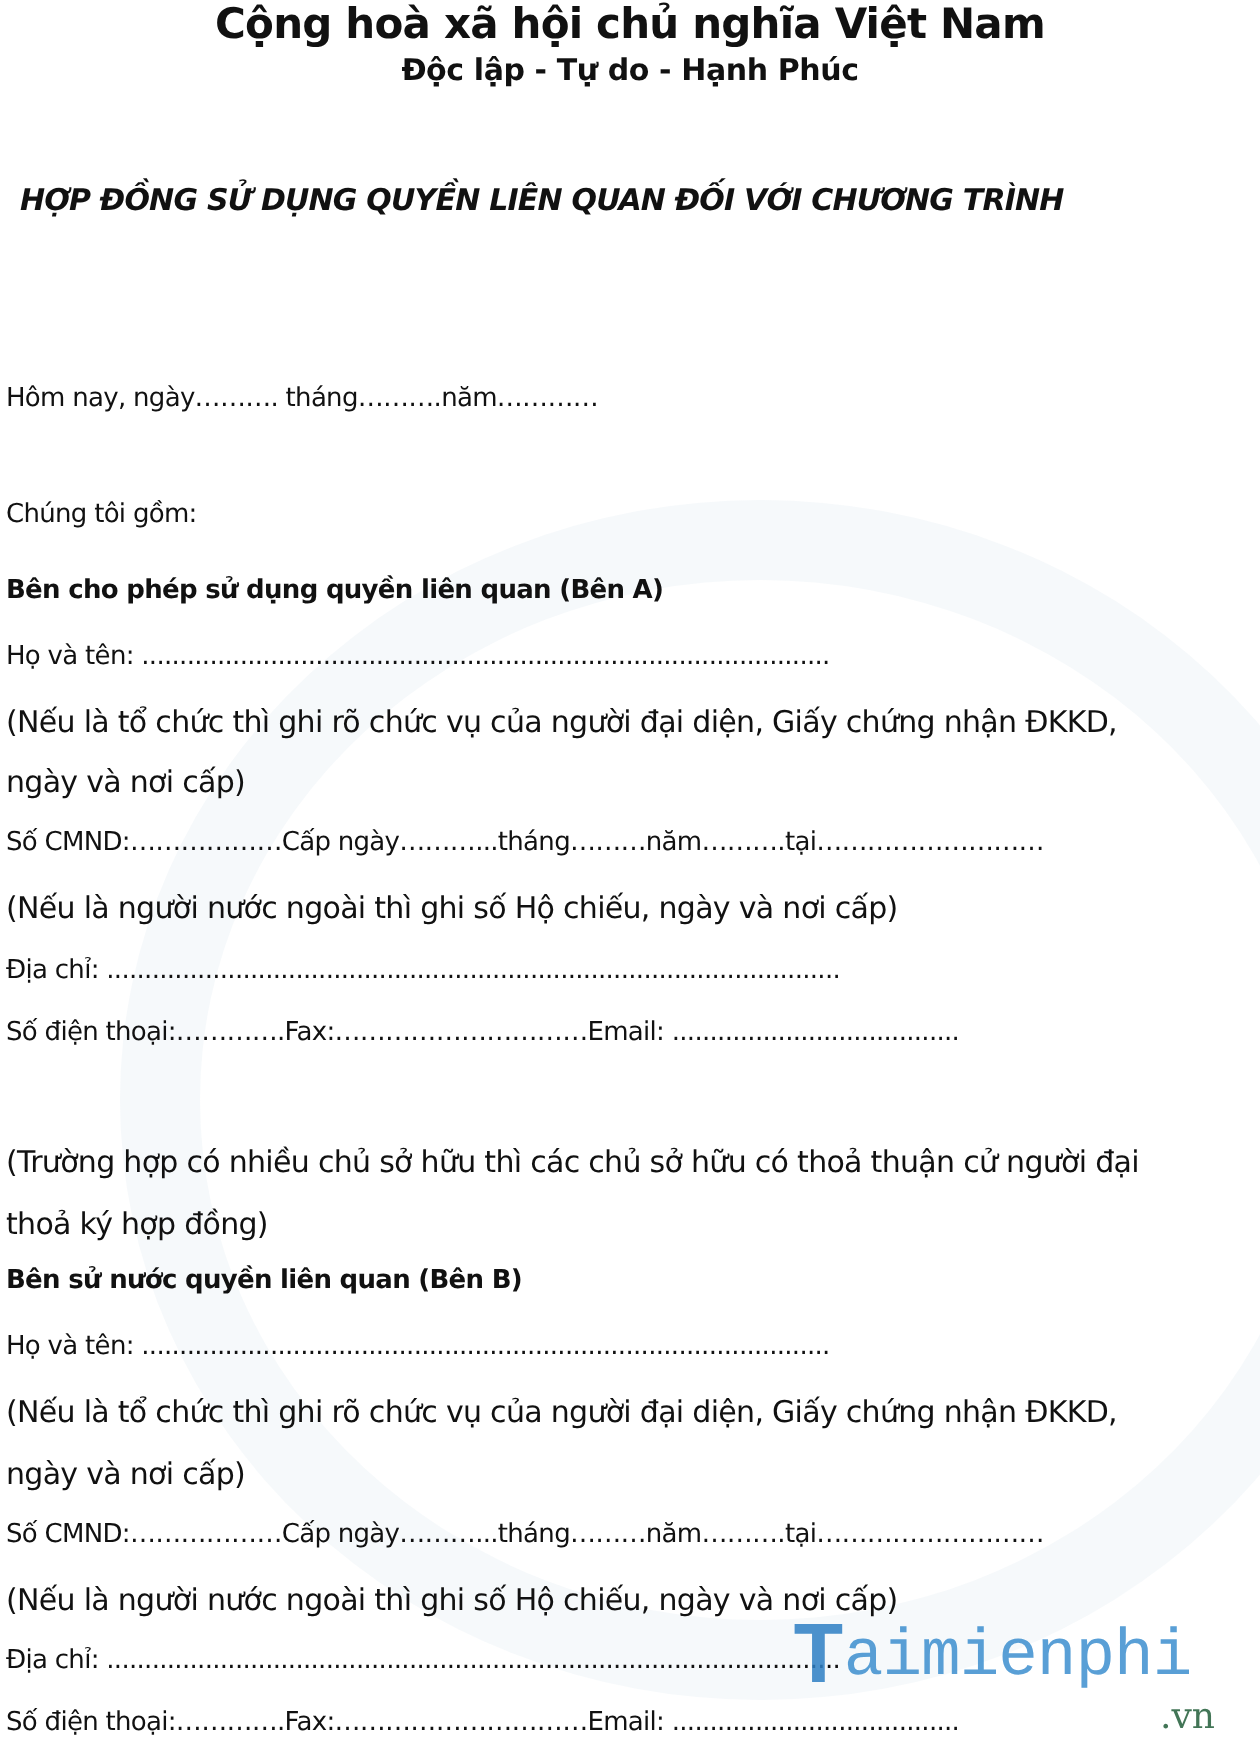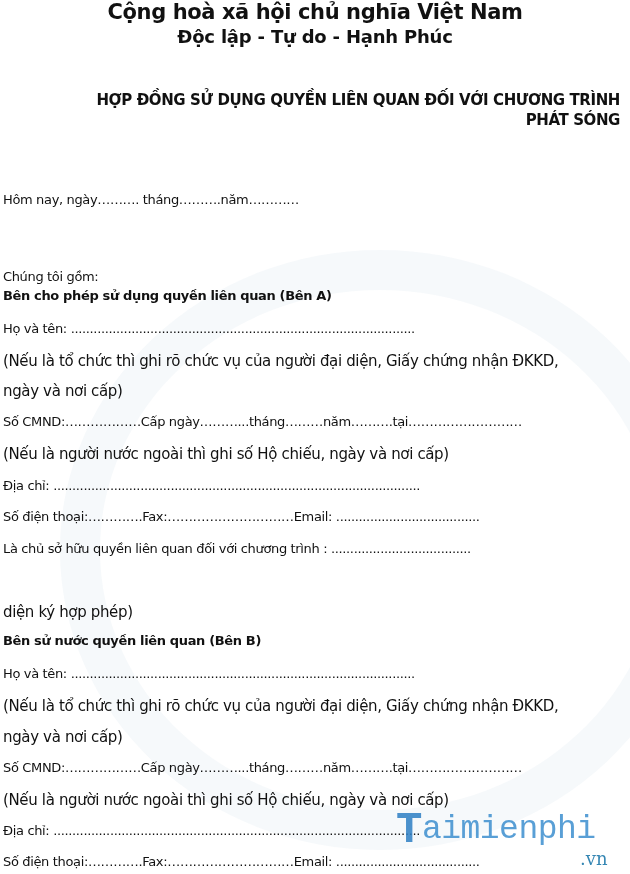--- a/index.html
+++ b/index.html
@@ -8,73 +8,72 @@
     font-family: "DejaVu Sans", "Liberation Sans", sans-serif; color: #111;
     position: relative;
   }
   .page { position: absolute; left: 0; top: 0; width: 630px; height: 874px; }
   .nation {
     position: absolute; top: 0; left: 0; width: 630px; text-align: center;
     font-weight: bold; font-size: 21px; letter-spacing: -0.4px;
   }
   .motto {
     position: absolute; top: 26px; left: 0; width: 630px; text-align: center;
-    font-weight: bold; font-size: 18px; letter-spacing: -0.2px;
+    font-weight: bold; font-size: 15px; letter-spacing: -0.2px;
   }
   .title {
-    position: absolute; top: 90px; left: 10px; width: 610px; text-align: right;
-    font-weight: bold; font-size: 15px; line-height: 20px; letter-spacing: -0.4px;
+    position: absolute; top: 90px; left: 10px; width: 610px; text-align: left;
+    font-weight: bold; font-size: 15px; line-height: 20px; letter-spacing: -0.4px; font-style: italic;
   }
   .line {
     position: absolute; left: 3px; width: 620px; font-size: 13px; white-space: nowrap;
     letter-spacing: -0.35px;
   }
   .line.bold { font-weight: bold; }
   .line.ital { font-size: 15px; }
   .wm-bg {
     position: absolute; left: 60px; top: 250px; width: 560px; height: 520px;
     border-radius: 50%; border: 40px solid rgba(220,232,240,0.25);
   }
   .logo {
     position: absolute; left: 396px; top: 805px; font-family: Liberation Mono, monospace;
     font-size: 33px; color: #3d8fcf; opacity: 0.85; letter-spacing: -0.5px; white-space: nowrap;
   }
   .logo .t { font-size: 44px; font-weight: bold; color: #2e7fc4; vertical-align: -4px; }
   .logo-vn {
     position: absolute; left: 580px; top: 848px; font-family: "DejaVu Serif", serif;
-    font-size: 18px; color: #0369a1; opacity: 0.8;
+    font-size: 18px; color: #14532d; opacity: 0.8;
   }
 </style>
 </head>
 <body>
 
 <div class="page">
   <div class="wm-bg"></div>
 
   <div class="nation">Cộng hoà xã hội chủ nghĩa Việt Nam</div>
   <div class="motto">Độc lập - Tự do  - Hạnh Phúc</div>
 
   <div class="title">
     <div>HỢP ĐỒNG SỬ DỤNG QUYỀN LIÊN QUAN ĐỐI VỚI CHƯƠNG TRÌNH</div>
-    <div>PHÁT SÓNG</div>
   </div>
 
   <div class="line" style="top:192px">Hôm nay, ngày………. tháng……….năm…………</div>
-  <div class="line" style="top:269px">Chúng tôi gồm:</div>
+  <div class="line" style="top:250px">Chúng tôi gồm:</div>
   <div class="line bold" style="top:288px">Bên cho phép sử dụng quyền liên quan (Bên A)</div>
 
   <div class="line" style="top:321px">Họ và tên: ...........................................................................................</div>
   <div class="line ital" style="top:352px">(Nếu là tổ chức thì ghi rõ chức vụ của người đại diện, Giấy chứng nhận ĐKKD,</div>
   <div class="line ital" style="top:382px">ngày và nơi cấp)</div>
   <div class="line" style="top:414px">Số CMND:………………Cấp ngày………...tháng………năm……….tại………………………</div>
   <div class="line ital" style="top:445px">(Nếu là người nước ngoài thì ghi số Hộ chiếu, ngày và nơi cấp)</div>
   <div class="line" style="top:478px">Địa chỉ: .................................................................................................</div>
   <div class="line" style="top:509px">Số điện thoại:………….Fax:…………………………Email: ......................................</div>
-  <div class="line" style="top:541px">Là chủ sở hữu quyền liên quan đối với chương trình : .....................................</div>
-  <div class="line ital" style="top:603px">diện ký hợp phép)</div>
+  <div class="line ital" style="top:572px">(Trường hợp có nhiều chủ sở hữu thì các chủ sở hữu có thoả thuận cử người đại</div>
+  <div class="line ital" style="top:603px">thoả ký hợp đồng)</div>
 
   <div class="line bold" style="top:633px">Bên sử nước quyền liên quan (Bên B)</div>
   <div class="line" style="top:666px">Họ và tên: ...........................................................................................</div>
   <div class="line ital" style="top:697px">(Nếu là tổ chức thì ghi rõ chức vụ của người đại diện, Giấy chứng nhận ĐKKD,</div>
   <div class="line ital" style="top:728px">ngày và nơi cấp)</div>
   <div class="line" style="top:760px">Số CMND:………………Cấp ngày………...tháng………năm……….tại………………………</div>
   <div class="line ital" style="top:791px">(Nếu là người nước ngoài thì ghi số Hộ chiếu, ngày và nơi cấp)</div>
   <div class="line" style="top:823px">Địa chỉ: .................................................................................................</div>
   <div class="line" style="top:854px">Số điện thoại:………….Fax:…………………………Email: ......................................</div>
 

